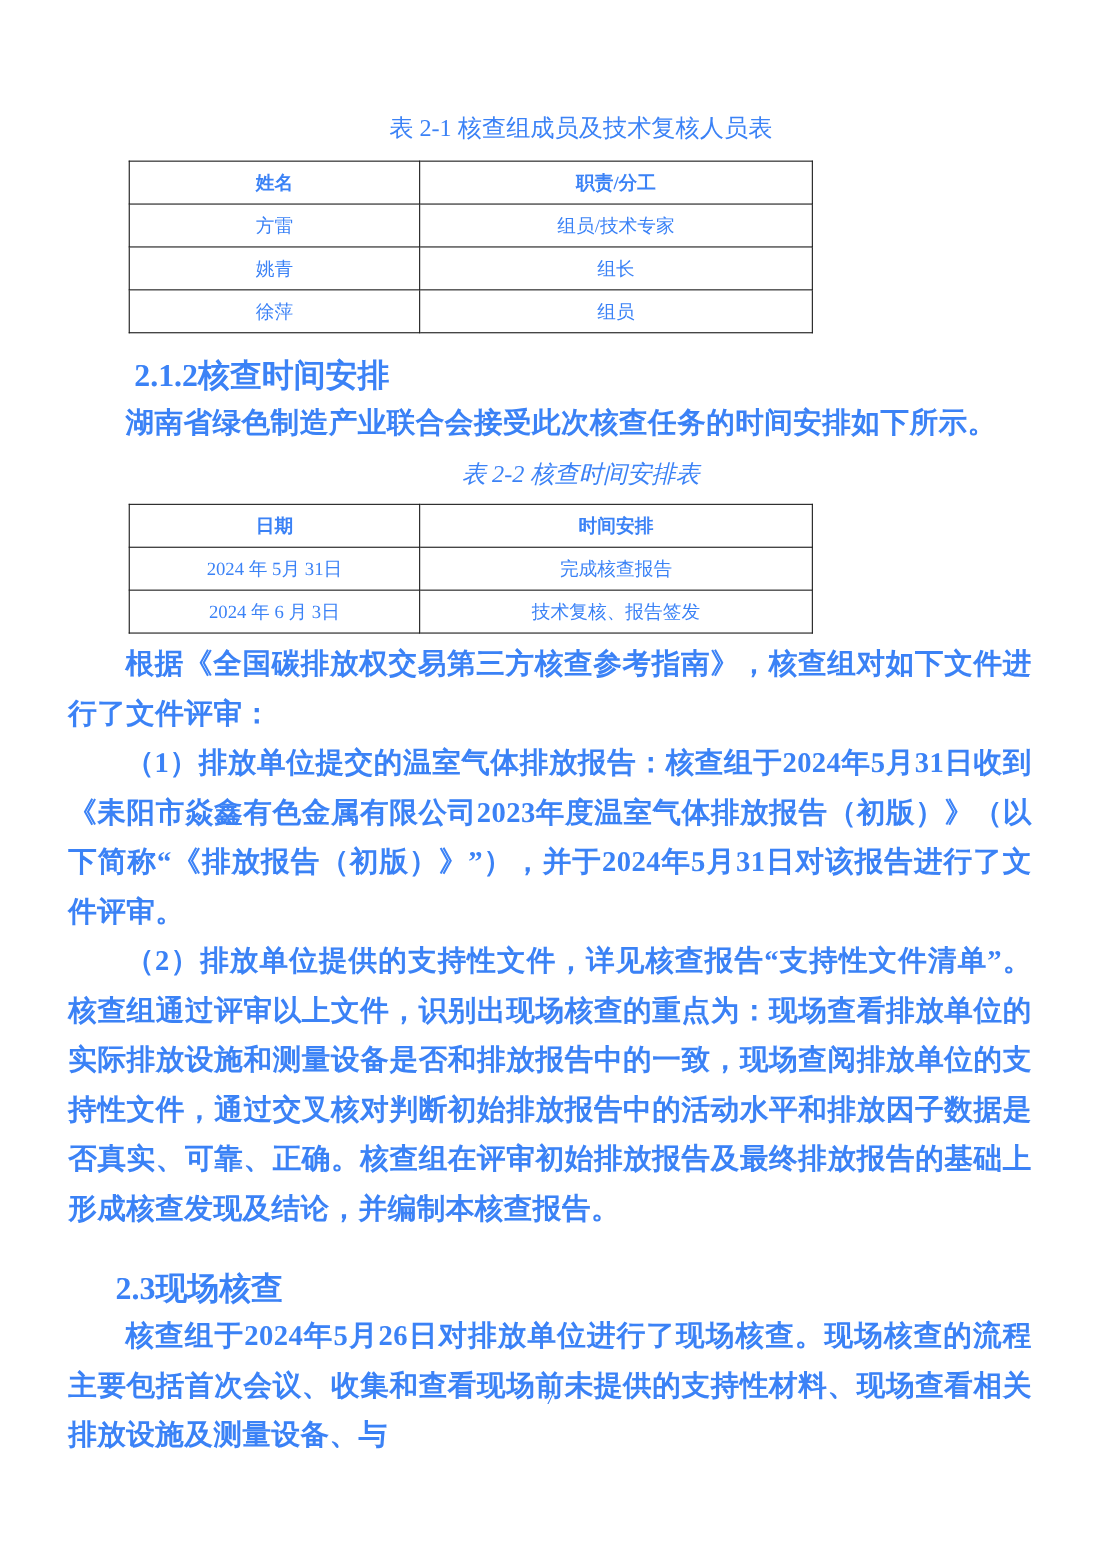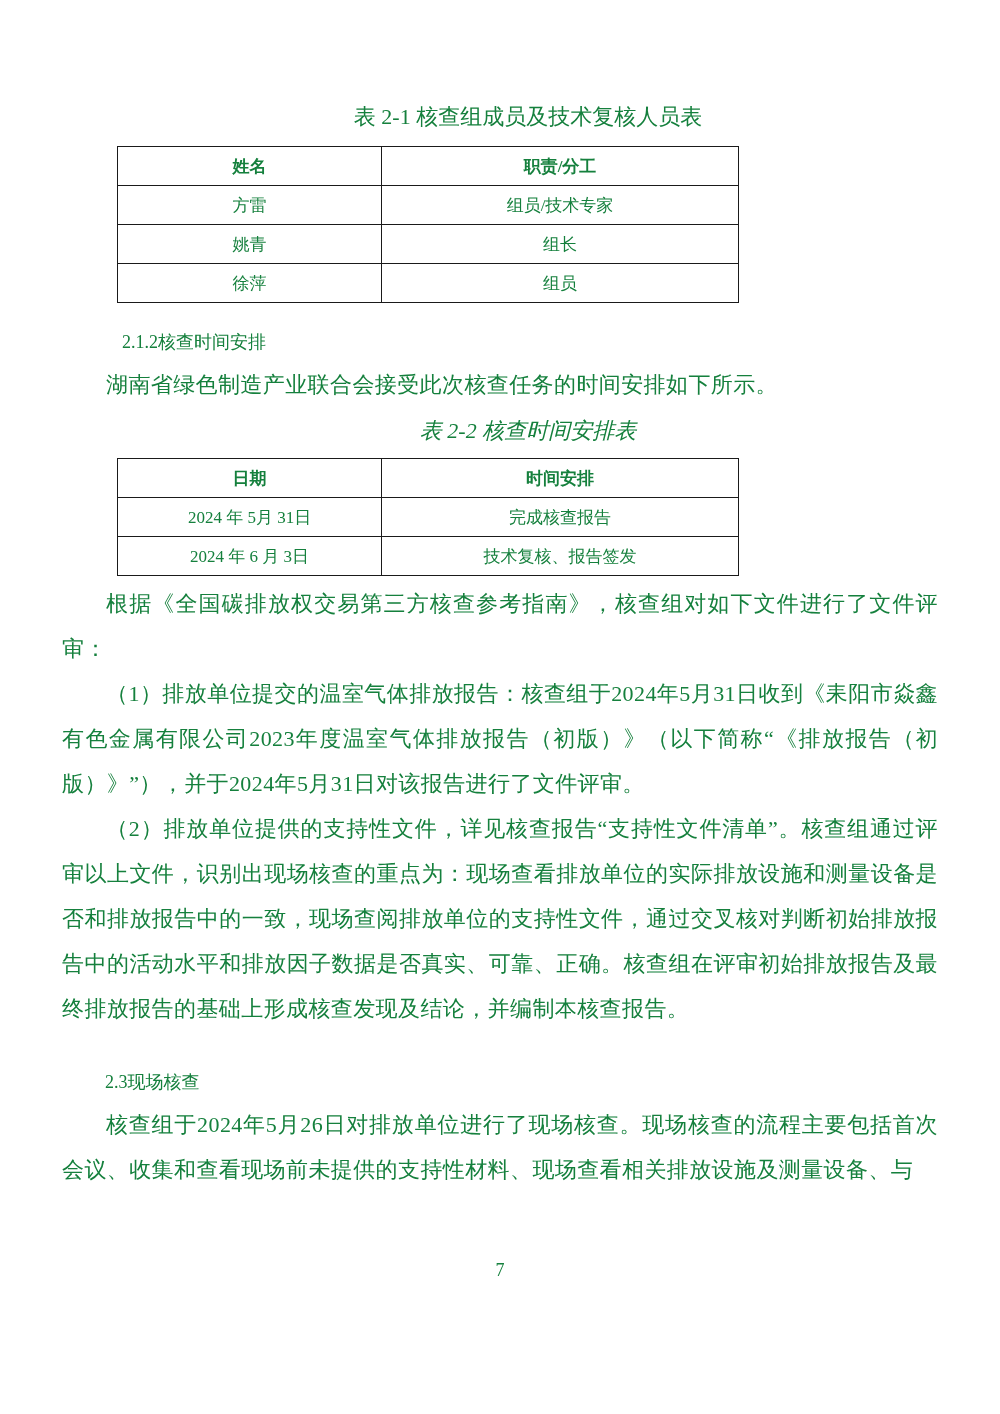--- a/index.html
+++ b/index.html
@@ -8,21 +8,21 @@
     background: #ffffff;
   }
   .page {
     position: relative;
     width: 1000px;
     height: 1414px;
     margin: 0 auto;
     box-sizing: border-box;
     padding: 103px 62px 0 62px;
     background: #ffffff;
-    color: #15803d;
+    color: #3b82f6;
     font-family: "Liberation Serif", "DejaVu Serif", serif;
     overflow: hidden;
   }
   .table-caption {
     margin: 0 0 0 56px;
     text-align: center;
     font-size: 22px;
     line-height: 28px;
     font-weight: normal;
   }
@@ -46,37 +46,37 @@
   }
   .doc-table td {
     font-weight: normal;
   }
   #table-2-1 { margin-top: 15px; }
   #table-2-2 { margin-top: 13px; }
   .col-left  { width: 264px; }
   .col-right { width: 357px; }
 
   .section-heading {
-    font-size: 18px;
+    font-size: 29px;
     line-height: 30px;
-    font-weight: normal;
+    font-weight: bold;
     margin: 0;
   }
   #heading-2-1-2 { margin-top: 24px; margin-left: 60px; }
   #heading-2-2   { margin-top: 8px;  margin-left: 63px; }
   #heading-2-3   { margin-top: 36px; margin-left: 43px; }
 
   .body-paragraph {
     margin: 0;
-    font-size: 22px;
+    font-size: 26px;
     line-height: 45px;
     letter-spacing: 0.4px;
     text-align: justify;
     text-indent: 2em;
-    font-weight: normal;
+    font-weight: bold;
   }
   #para-schedule { margin-top: 5px; }
   #para-review-intro { margin-top: 5px; }
   #para-onsite { margin-top: 5px; }
 
   #caption-2-2 { margin-top: 10px; font-style: italic; }
 
   .page-number {
     position: absolute;
     left: 0;

